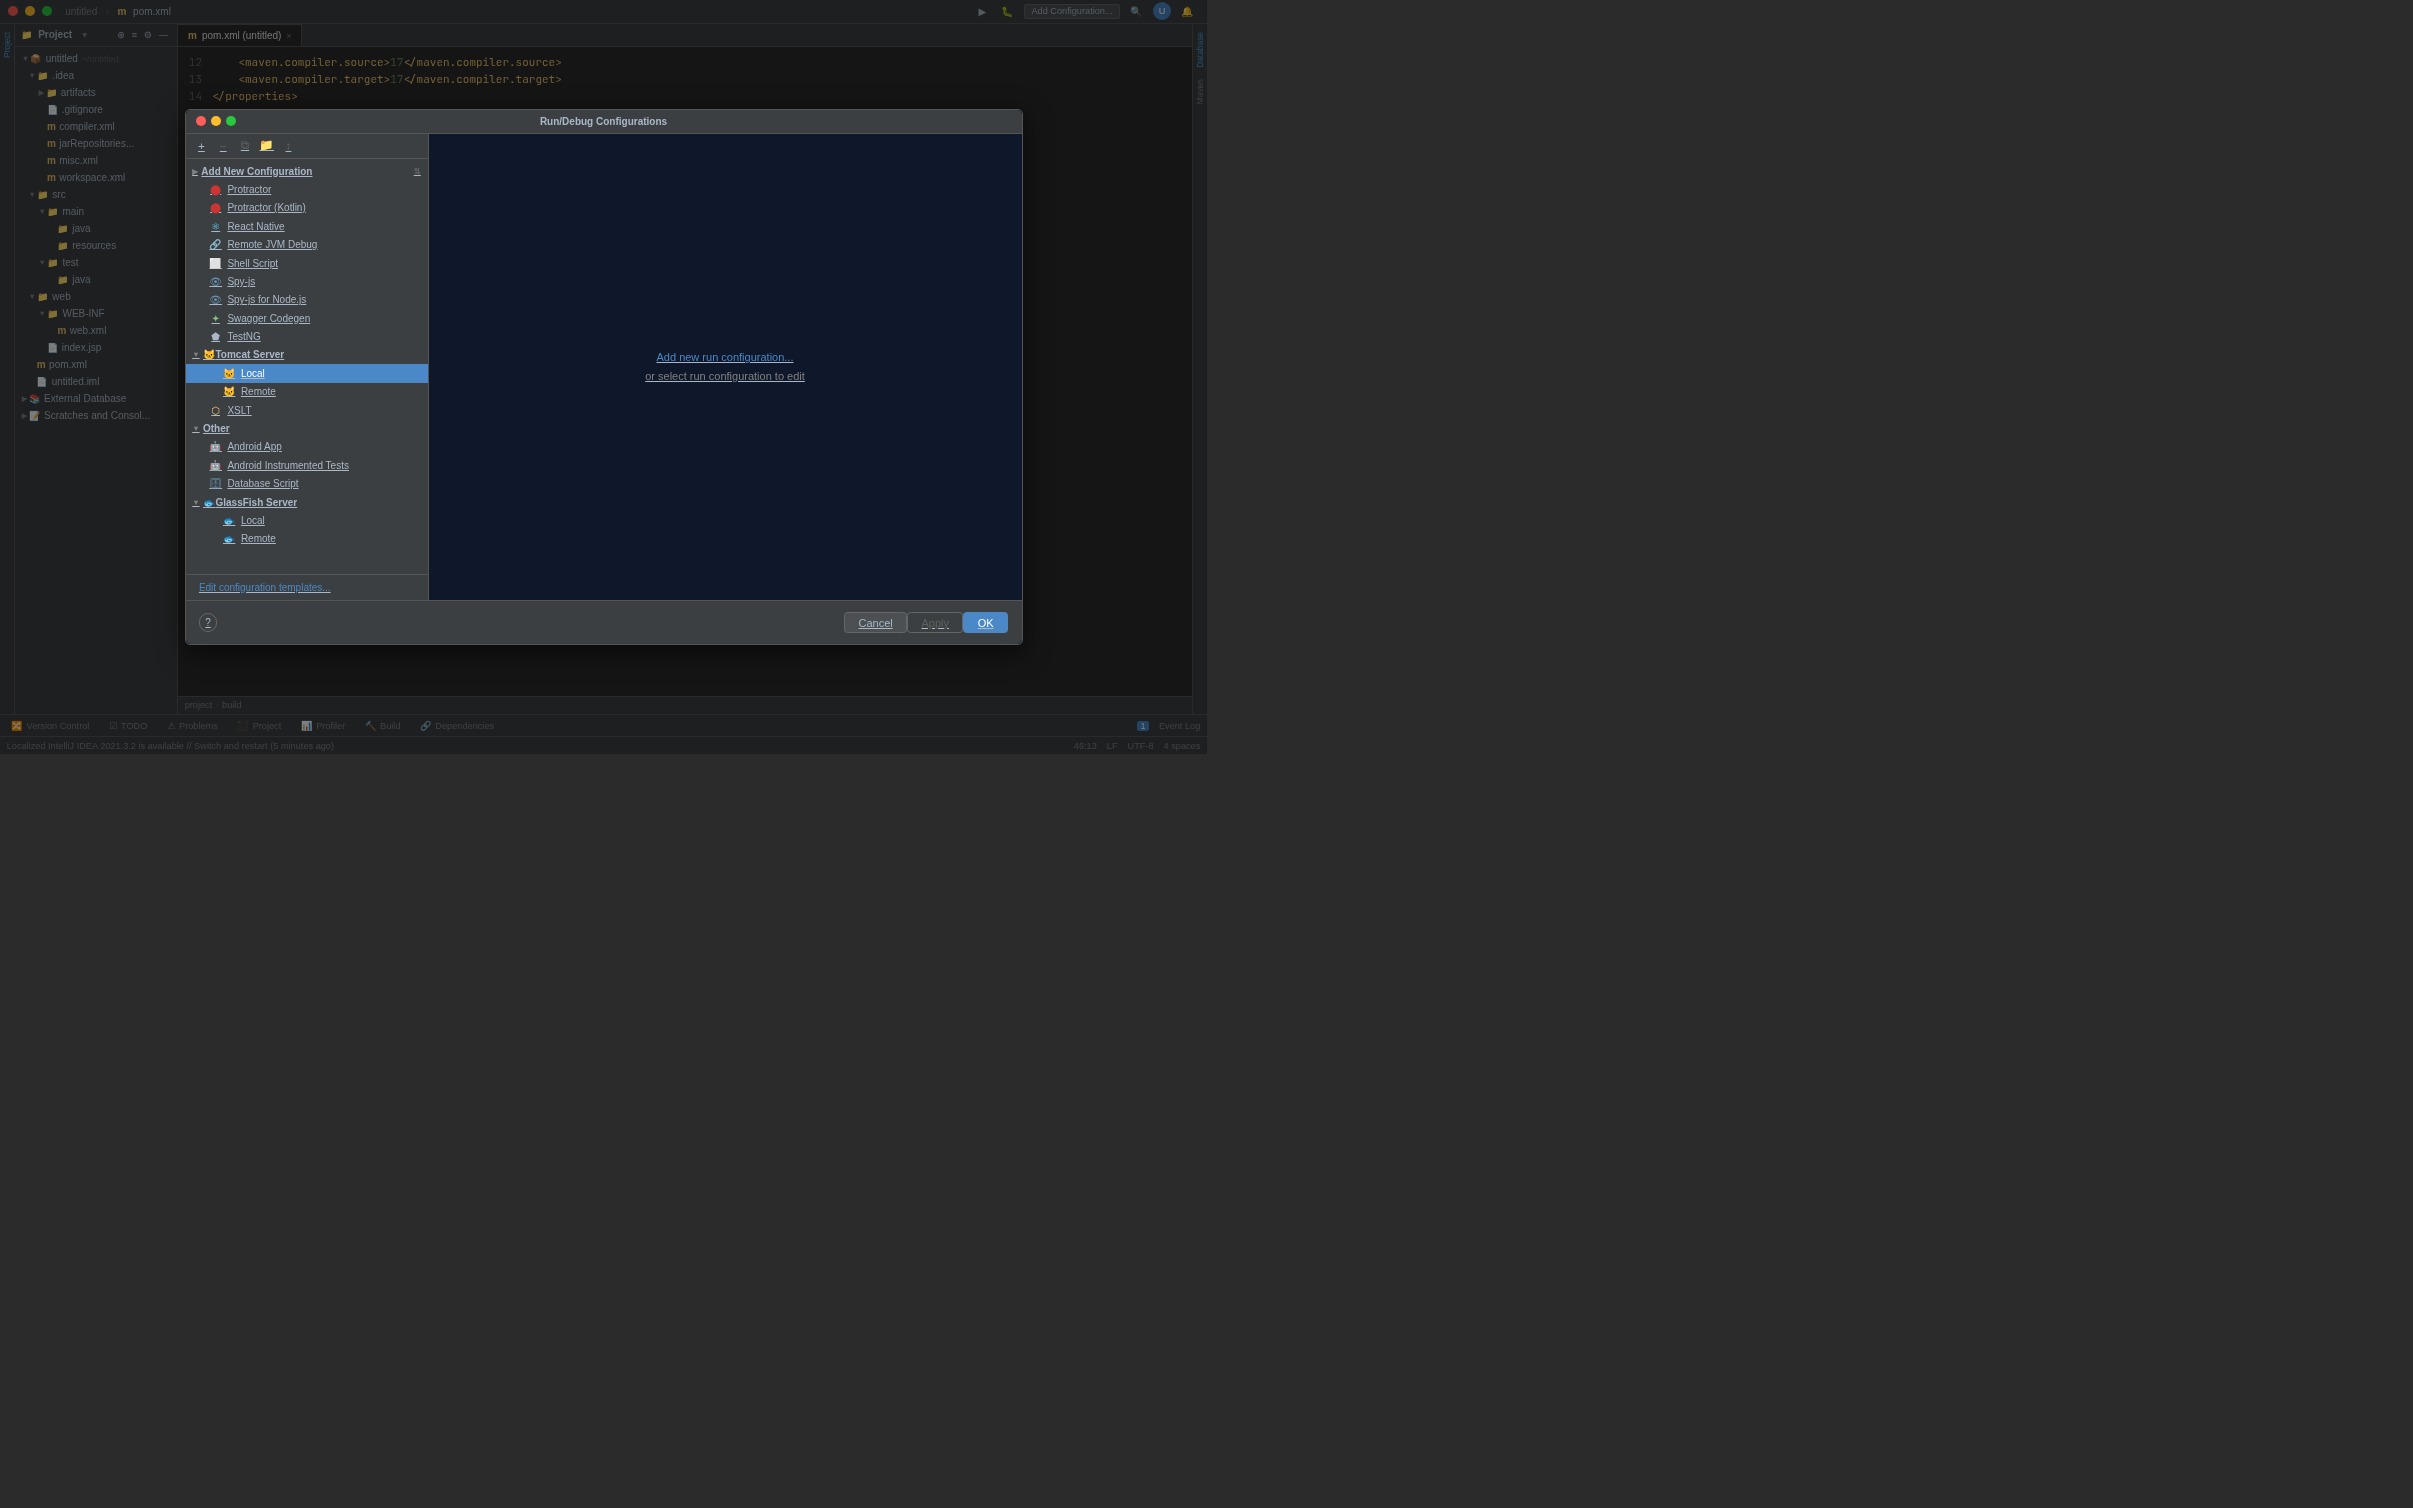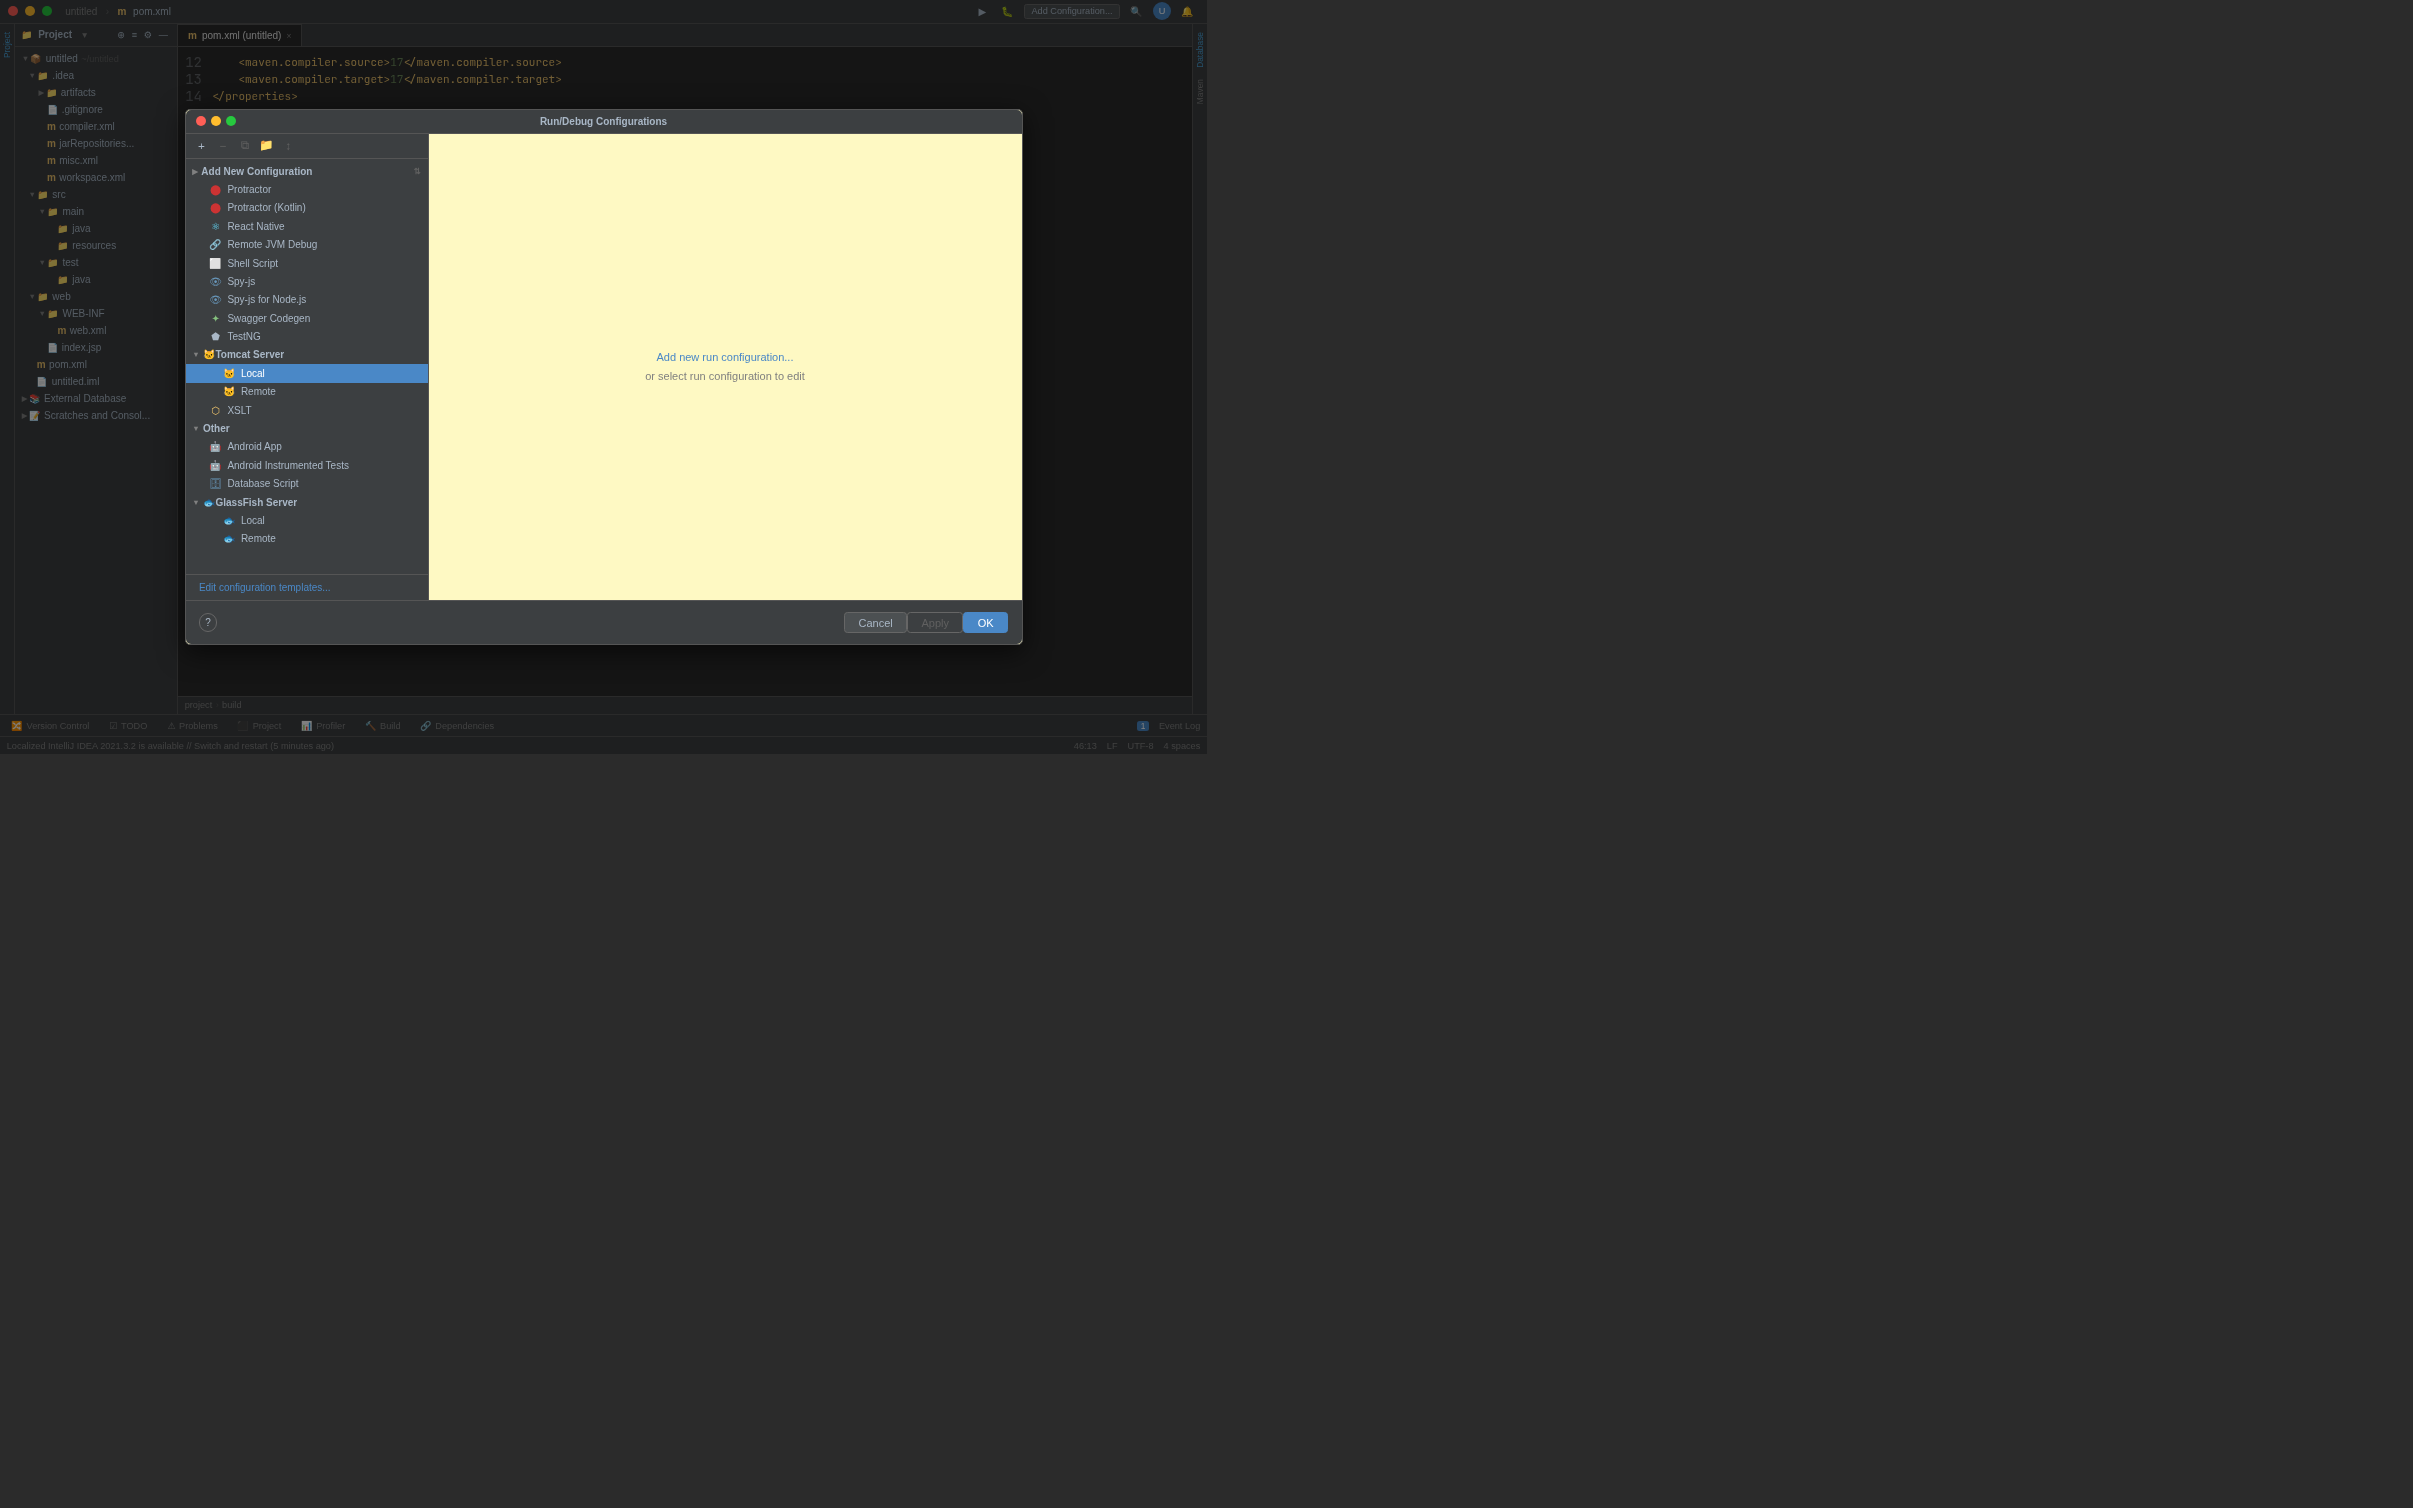--- a/index.html
+++ b/index.html
@@ -171,21 +171,21 @@
       padding: 0;
       line-height: 17px;
     }
     .line-num {
       width: 34px;
       text-align: right;
       padding-right: 10px;
       color: #606366;
       user-select: none;
       flex-shrink: 0;
-      font-size: 14px;
+      font-size: 11px;
     }
     .code-content {
       color: #a9b7c6;
     }
     .xml-tag { color: #e8bf6a; }
     .xml-value { color: #6a8759; margin-top: 47px; }
 
     
     .right-panels {
       width: 15px;
@@ -287,28 +287,29 @@
     .dialog-overlay {
       position: absolute;
       top: 0; left: 0; right: 0; bottom: 0;
       background: rgba(0,0,0,0.5);
       display: flex;
       align-items: center;
       justify-content: center;
       z-index: 100;
     }
     .dialog {
-      background: #fef9c3;
+      background: #0f172a;
       border: 0.8px solid #555;
       border-radius: 5px;
       width: 838px;
       height: 536px;
       display: flex;
       flex-direction: column;
       box-shadow: 0 6.7px 27px rgba(0,0,0,0.6);
+      text-decoration: underline;
     }
     .dialog-title-bar {
       height: 23.5px;
       background: #3c3f41;
       display: flex;
       align-items: center;
       padding: 0 10px;
       border-bottom: 0.8px solid #555;
       border-radius: 5px 5px 0 0;
       position: relative;

